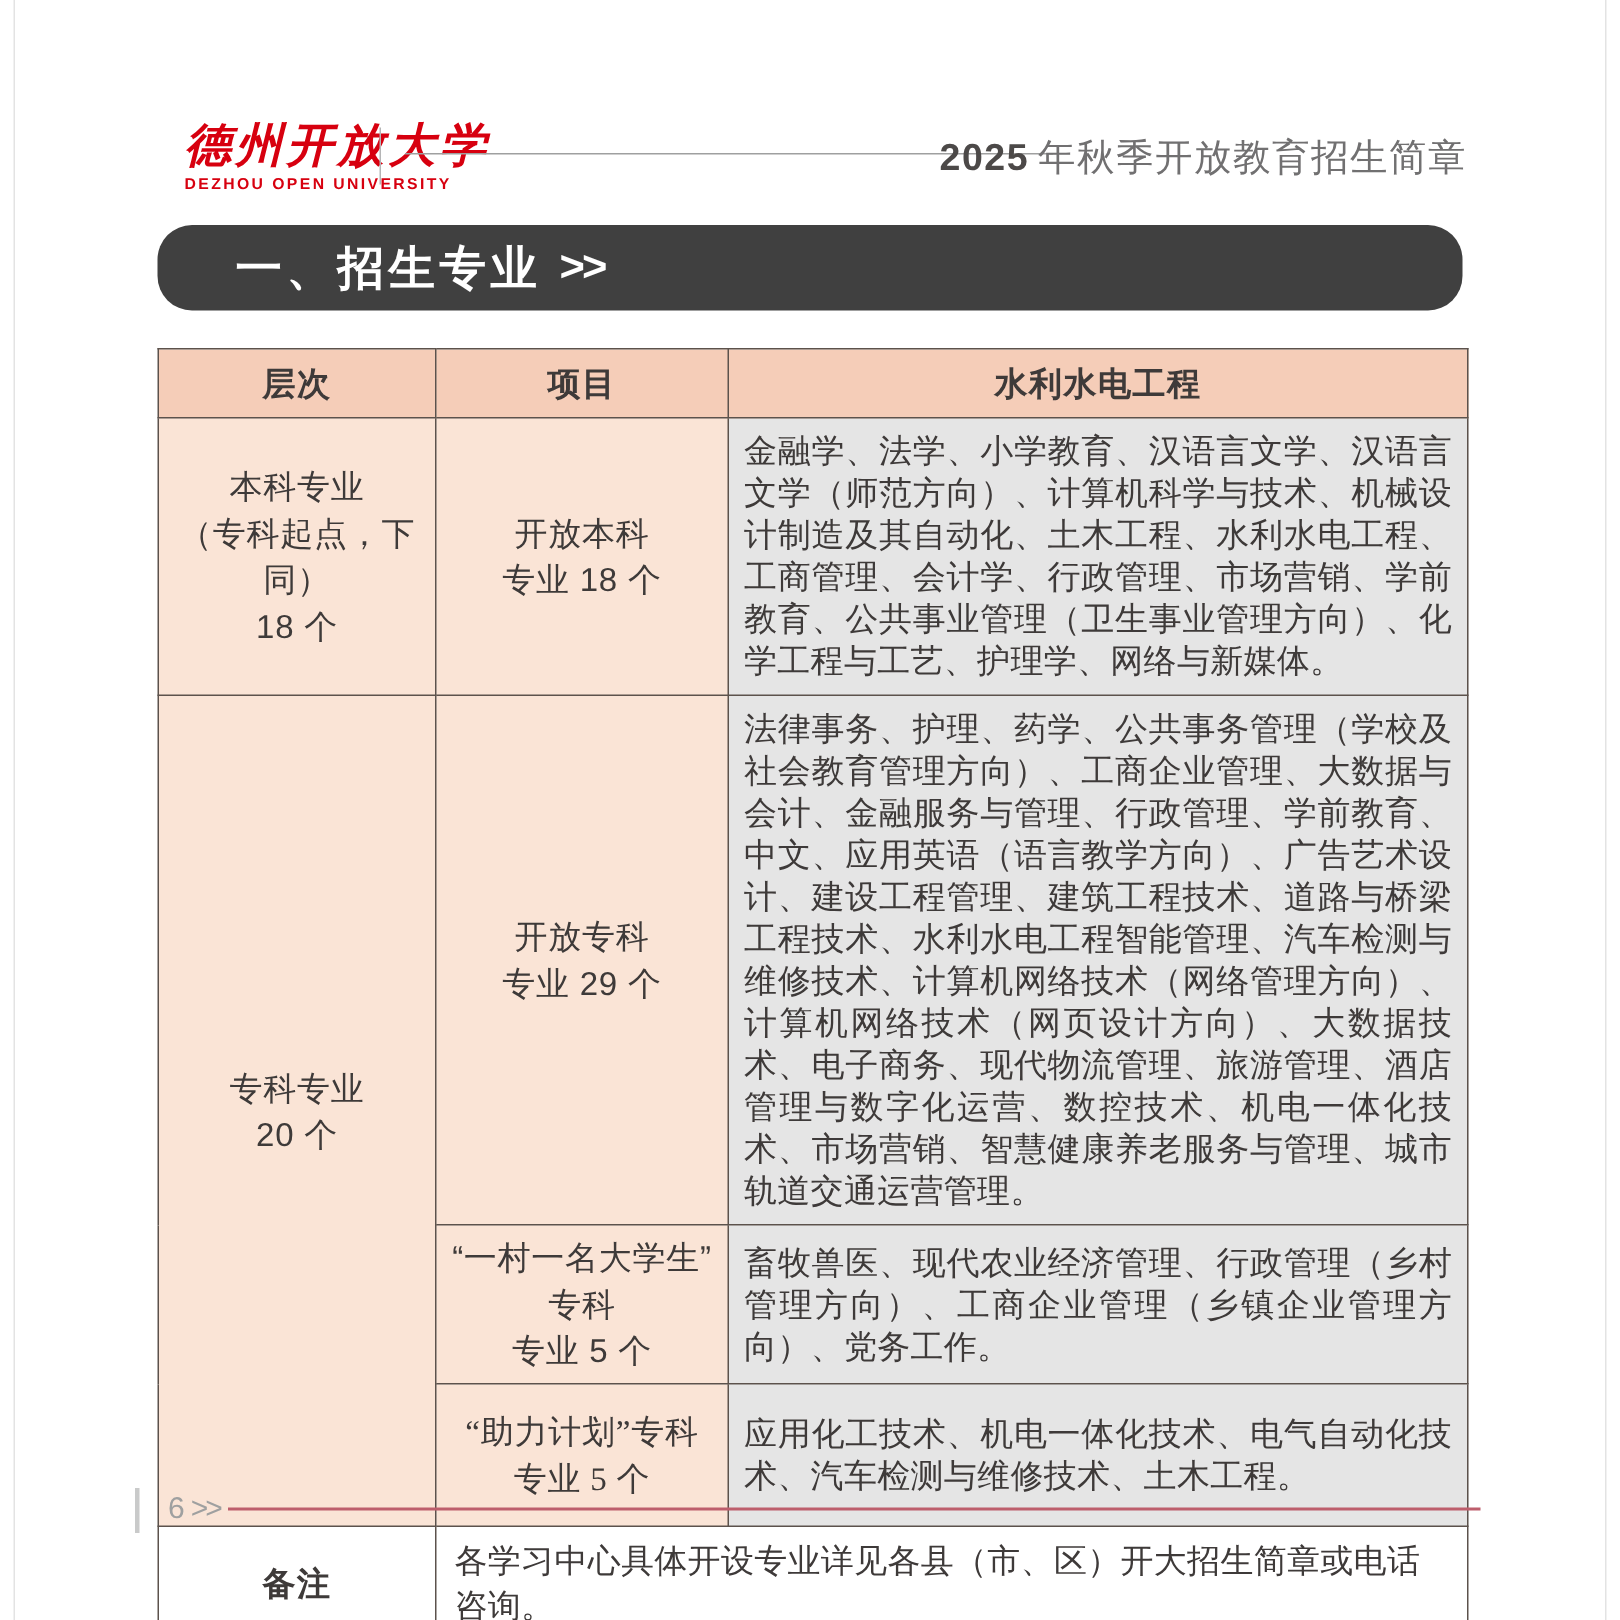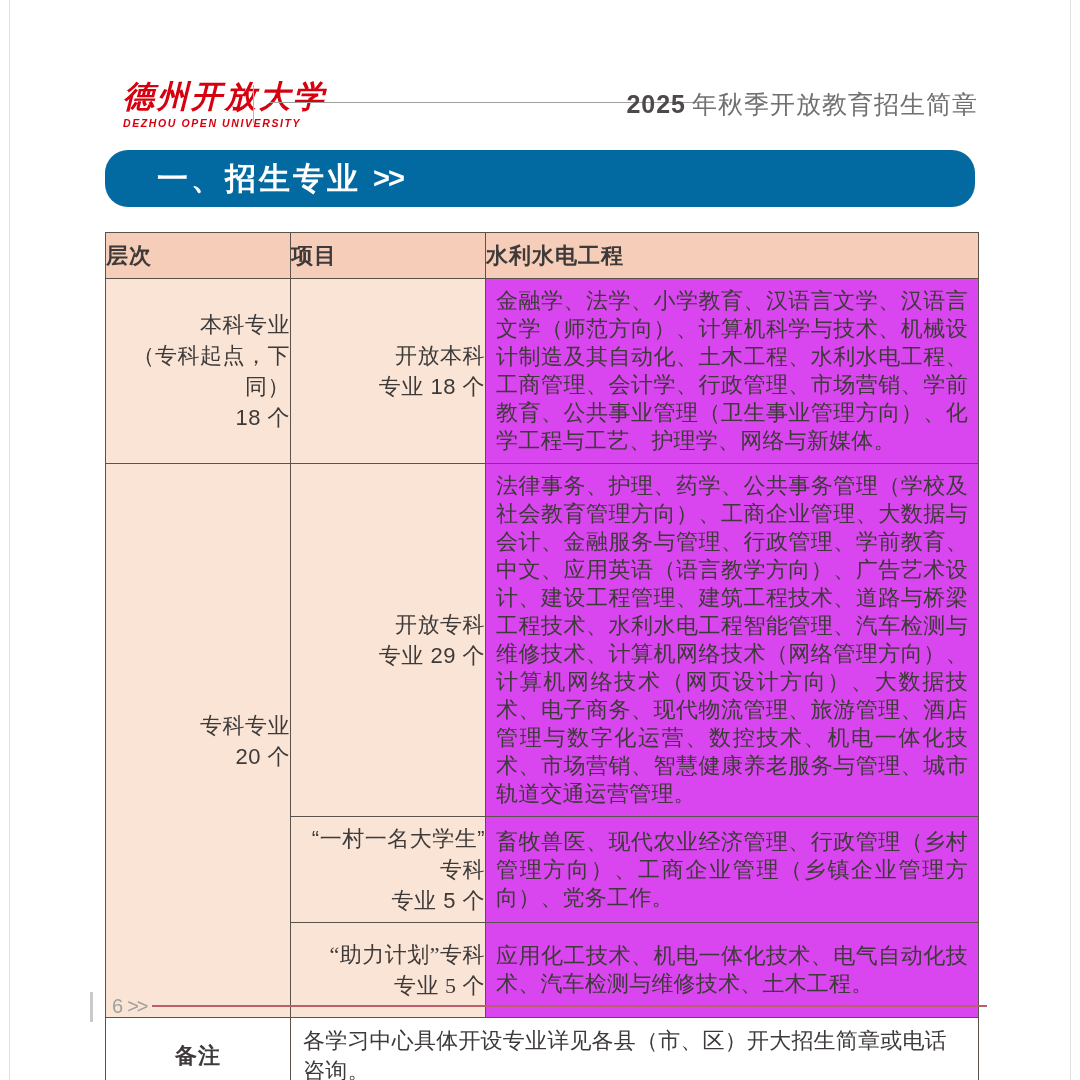--- a/index.html
+++ b/index.html
@@ -21,41 +21,41 @@
   
   .header { position: absolute; left: 103px; top: 80px; width: 875px; height: 60px; }
   .logo { position: absolute; left: 0; top: 0; margin-left: 20px; }
   .logo-cn {
     font-size: 31px; font-weight: bold; font-style: italic;
     color: #d7000f; letter-spacing: 3px; line-height: 34px;
     font-family: "Liberation Serif", "DejaVu Serif", serif;
   }
   .logo-en {
     font-size: 10.5px; color: #d7000f; letter-spacing: 1.6px;
-    margin-top: 3px; font-weight: bold; font-style: italic;
+    margin-top: 3px; font-weight: bold;
   }
   .logo-divider {
     position: absolute; left: 150px; top: 5px; width: 1px; height: 38px;
     background: #b5b5b6;
   }
   .header-rule {
     position: absolute; left: 167px; top: 22px; width: 432px; height: 1px;
     background: #9fa0a0;
   }
   .header-right {
     position: absolute; right: 0; top: 8px;
     font-size: 25px; color: #717071; letter-spacing: 1px;
     white-space: nowrap;
   }
   .header-right .year { font-weight: bold; color: #4c4948; margin-right: 6px; }
 
   
   .banner {
     position: absolute; left: 105px; top: 150px; width: 870px; height: 57px;
-    background: #0369a1;
+    background: #404040;
     display: flex; align-items: center; border-radius: 23px;
   }
   .banner-title {
     color: #ffffff; font-weight: bold; font-size: 31px;
     letter-spacing: 3px; padding-left: 52px; white-space: nowrap;
   }
   .banner-arrows {
     color: #ffffff; font-weight: bold; font-size: 29px;
     letter-spacing: -2px; margin-left: 12px;
   }
@@ -66,31 +66,31 @@
     border-collapse: collapse; table-layout: fixed;
   }
   table.majors col.c1 { width: 185px; }
   table.majors col.c2 { width: 195px; }
   table.majors col.c3 { width: 493px; }
   table.majors td {
     border: 1px solid #5c524c;
     vertical-align: middle;
   }
   td.head {
-    background: #f5cdb8; text-align: left;
+    background: #f5cdb8; text-align: center;
     font-size: 22px; font-weight: 600; height: 46px;
     letter-spacing: 1px;
   }
   td.peach {
-    background: #fae4d6; text-align: right;
+    background: #fae4d6; text-align: center;
     font-size: 22px; line-height: 31px;
     white-space: pre-line; letter-spacing: 0.5px;
   }
   td.list {
-    background: #d946ef; font-size: 22px; line-height: 28px;
+    background: #e5e5e5; font-size: 22px; line-height: 28px;
     padding: 8px 10px; text-align: justify;
     letter-spacing: 0.2px; color: #3e3a39;
   }
   tr.r1 { height: 177px; }
   tr.r2 { height: 285px; }
   tr.r3 { height: 106px; }
   tr.r4 { height: 95px; font-family: Liberation Serif, serif; }
   tr.r5 { height: 50px; }
   td.remark-label {
     background: #ffffff; text-align: center;

